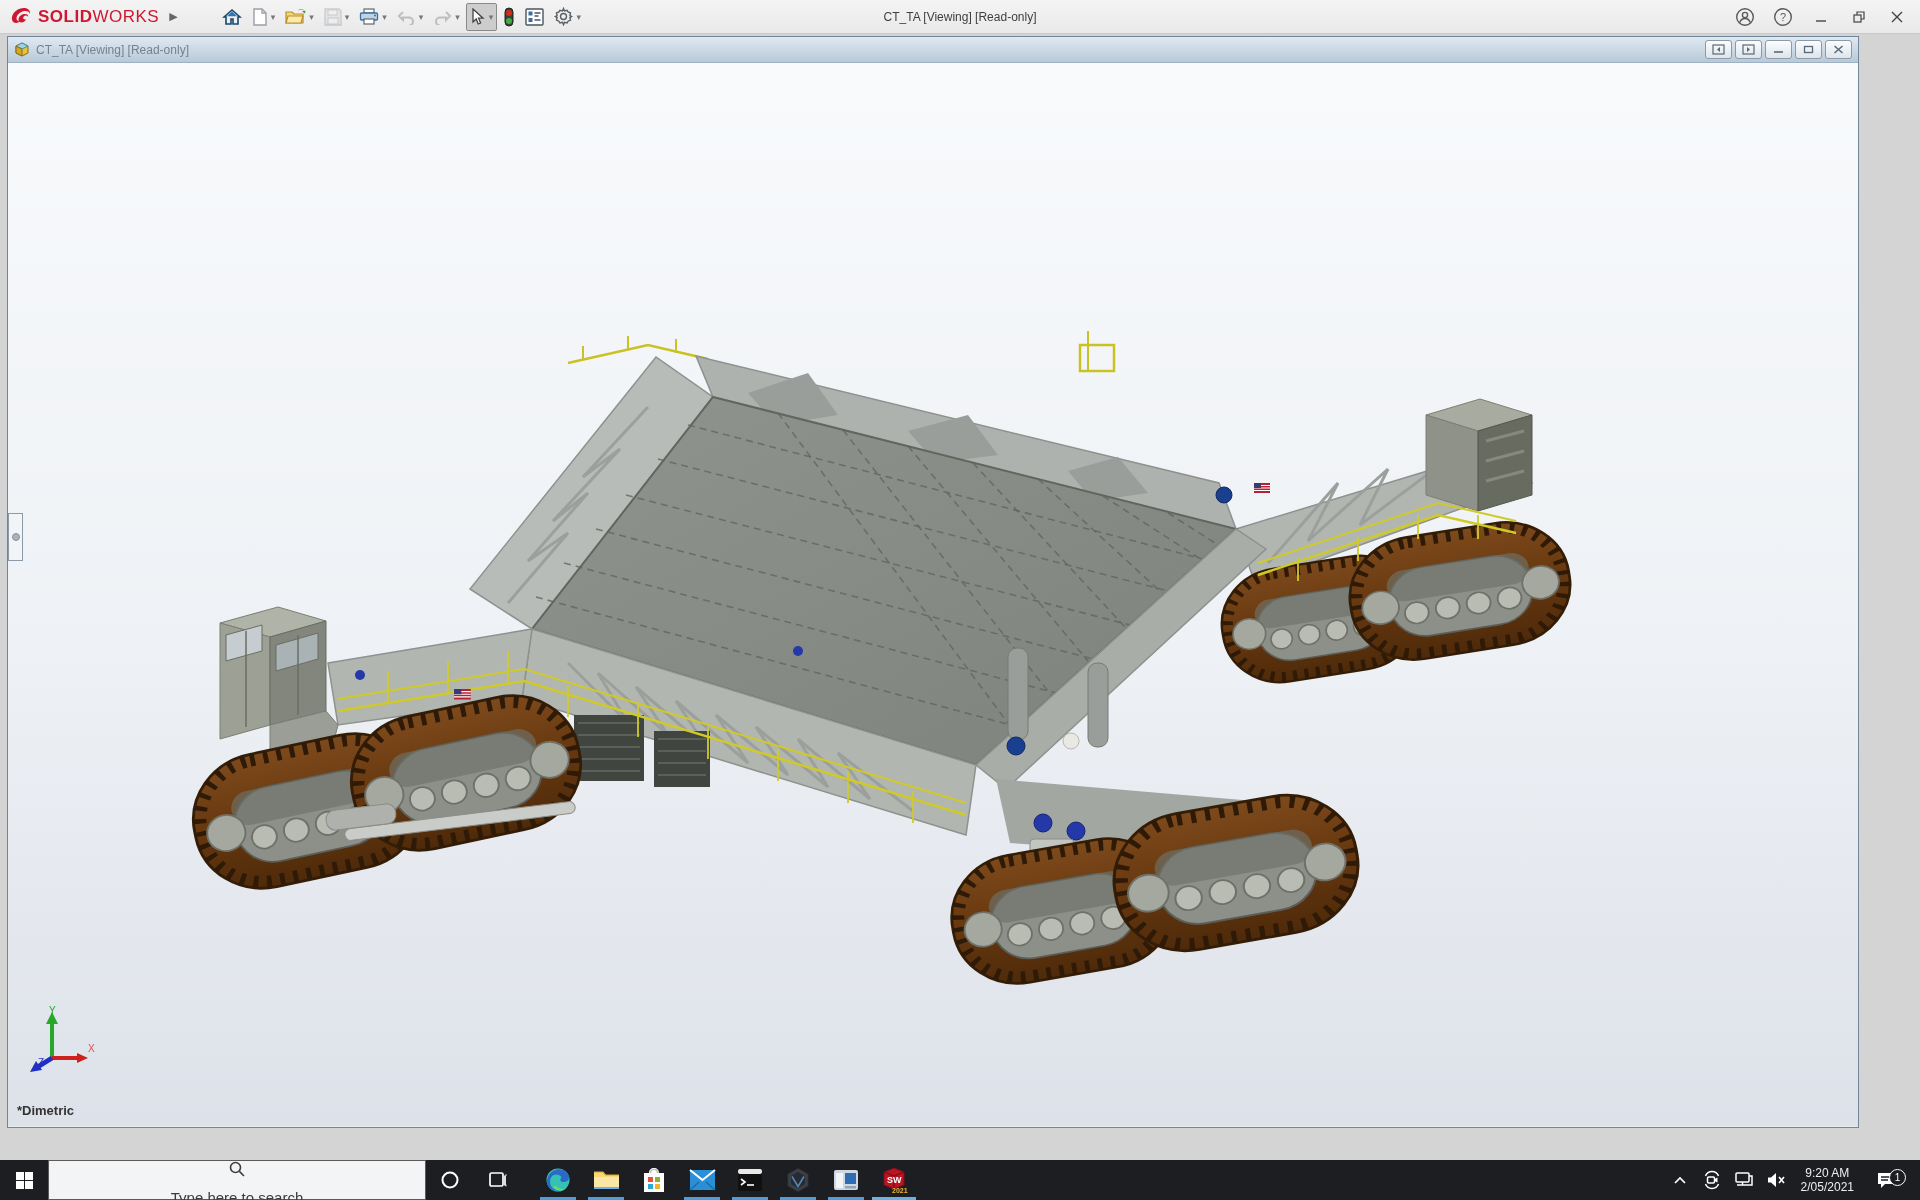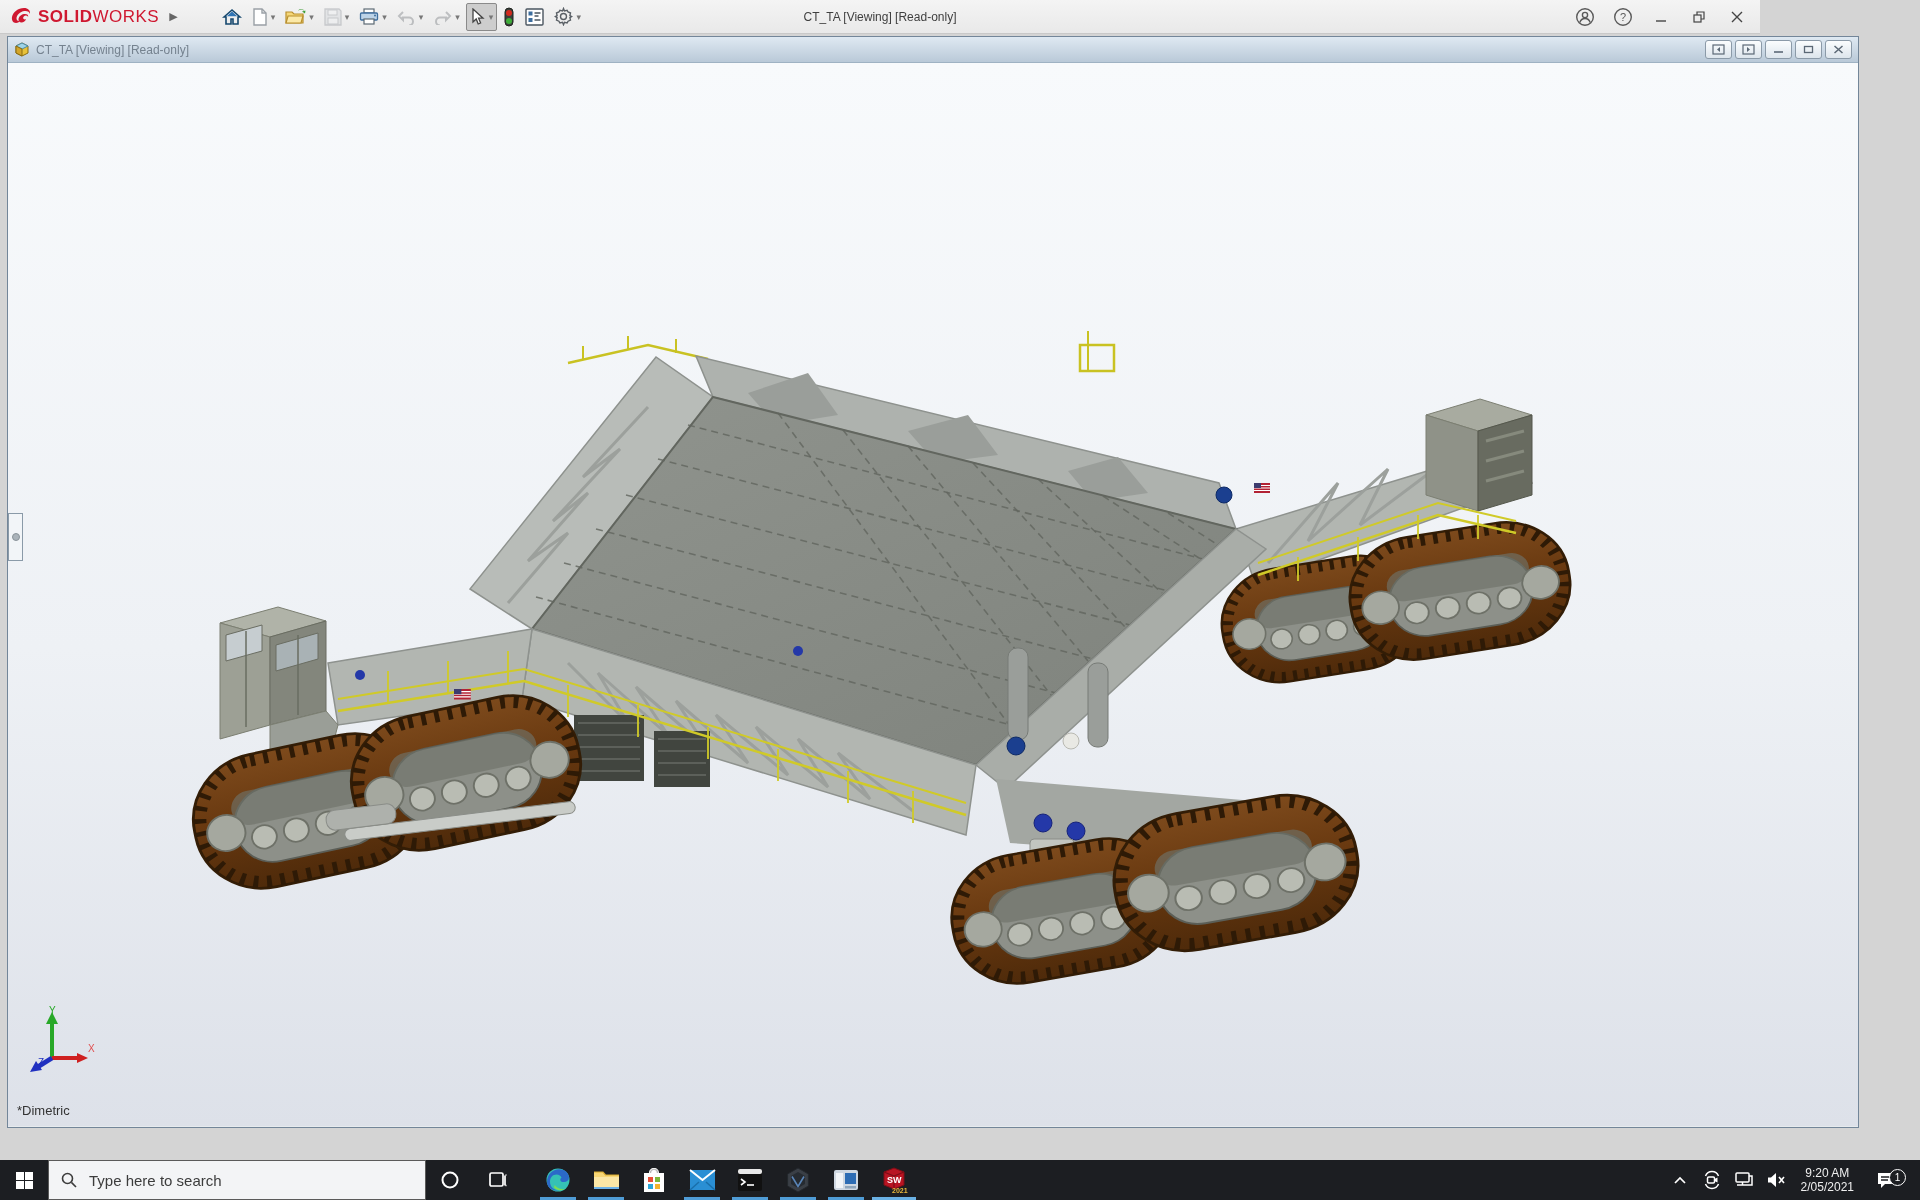--- a/index.html
+++ b/index.html
@@ -1,46 +1,46 @@
 <!DOCTYPE html>
 <html><head>
 <meta charset="utf-8">
 <style>
   html,body{margin:0;padding:0;}
   body{width:1920px;height:1200px;overflow:hidden;font-family:"Liberation Sans",sans-serif;background:#d4d4d4;position:relative;}
   
-  .titlebar{position:absolute;left:0;top:0;width:1760px;height:33px;background:linear-gradient(#f4f4f4,#e9e9e9);border-bottom:1px solid #c9c9c9;display:flex;align-items:center;}
+  .titlebar{position:absolute;left:0;top:0;width:1920px;height:33px;background:linear-gradient(#f4f4f4,#e9e9e9);border-bottom:1px solid #c9c9c9;display:flex;align-items:center;}
   .brand{display:flex;align-items:center;gap:6px;padding:0 10px;}
   .brand .word{font-size:17px;letter-spacing:.5px;color:#cf1830;}
   .brand .word b{font-weight:700;}
   .brand .word span{font-weight:300;}
   .flyout{color:#666;font-size:11px;margin-left:4px;}
   .qat{display:flex;align-items:center;margin-left:30px;gap:2px;}
   .qbtn{display:flex;align-items:center;height:26px;padding:0 3px;border:1px solid transparent;border-radius:2px;}
   .qbtn.active{background:#cdcdcd;border:1px solid #8a8a8a;}
   .qbtn .dd{font-size:9px;color:#777;margin-left:3px;}
   .qbtn.disabled svg{opacity:.38;}
   .title-center{position:absolute;left:0;right:0;text-align:center;font-size:12px;color:#3f3f3f;pointer-events:none;}
   .tb-right{margin-left:auto;display:flex;align-items:center;gap:4px;padding-right:6px;}
   .wbtn{width:34px;height:26px;display:flex;align-items:center;justify-content:center;color:#555;}
   
   .docwin{position:absolute;left:7px;top:36px;width:1850px;height:1090px;border:1px solid #738699;background:#fff;box-shadow:0 0 0 1px #e7ebee inset;}
   .doc-titlebar{height:25px;background:linear-gradient(#dfe9f2,#b9c9d8);border-bottom:1px solid #9fb2c3;display:flex;align-items:center;padding:0 6px;}
   .doc-title{font-size:12px;color:#75828f;margin-left:6px;}
   .doc-controls{margin-left:auto;display:flex;gap:3px;}
   .dbtn{width:25px;height:17px;border:1px solid #8b9aa8;border-radius:3px;background:linear-gradient(#fbfdfe,#dde5ec);display:flex;align-items:center;justify-content:center;color:#5b6875;font-size:10px;}
   .viewport{position:relative;width:100%;height:1063px;background:linear-gradient(#f8fafc 0%,#eef1f5 55%,#dde1e9 100%);overflow:hidden;}
-  .view-label{position:absolute;left:9px;bottom:8px;font-size:13px;font-weight:normal;color:#333;}
+  .view-label{position:absolute;left:9px;bottom:8px;font-size:13px;font-weight:bold;color:#333;}
   .triad{position:absolute;left:18px;bottom:52px;}
   .side-tab{position:absolute;left:0;top:450px;width:13px;height:46px;border:1px solid #8a9aa8;background:#f2f5f8;display:flex;align-items:center;justify-content:center;}
   .side-tab i{width:6px;height:6px;border-radius:50%;background:#aab3ba;border:1px solid #8a939a;}
   
   .taskbar{position:absolute;left:0;bottom:0;width:1920px;height:40px;background:#1c1e22;display:flex;align-items:stretch;color:#eee;}
   .tb-item{width:48px;display:flex;align-items:center;justify-content:center;position:relative;}
-  .searchbox{width:352px;background:#f3f4f6;border:1px solid #5a5a5a;display:flex;align-items:center;gap:12px;padding:0 12px;color:#3c3c3c;font-size:15px;}
+  .searchbox{width:352px;background:#f3f4f6;border:1px solid #5a5a5a;display:flex;align-items:center;gap:12px;padding:0 12px;color:#3c3c3c;font-size:15px;flex-direction:column;}
   .appicons{display:flex;align-items:stretch;margin-left:12px;}
   .ai{width:48px;display:flex;align-items:center;justify-content:center;position:relative;}
   .ai .ul{position:absolute;left:6px;right:6px;bottom:0;height:3px;background:#4f9cd6;}
   .ai.active .ul{left:2px;right:2px;background:#6ab1e4;}
   .tray{margin-left:auto;display:flex;align-items:center;gap:2px;padding-right:12px;}
   .tray .tb-item{width:30px;}
   .clock{text-align:center;font-size:12px;line-height:14px;padding:0 8px;white-space:nowrap;}
   .badge{position:absolute;right:2px;bottom:4px;width:15px;height:15px;border-radius:50%;background:#1c1e22;border:1.5px solid #fff;font-size:10px;display:flex;align-items:center;justify-content:center;color:#fff;}
   svg{display:block;}
 </style>

